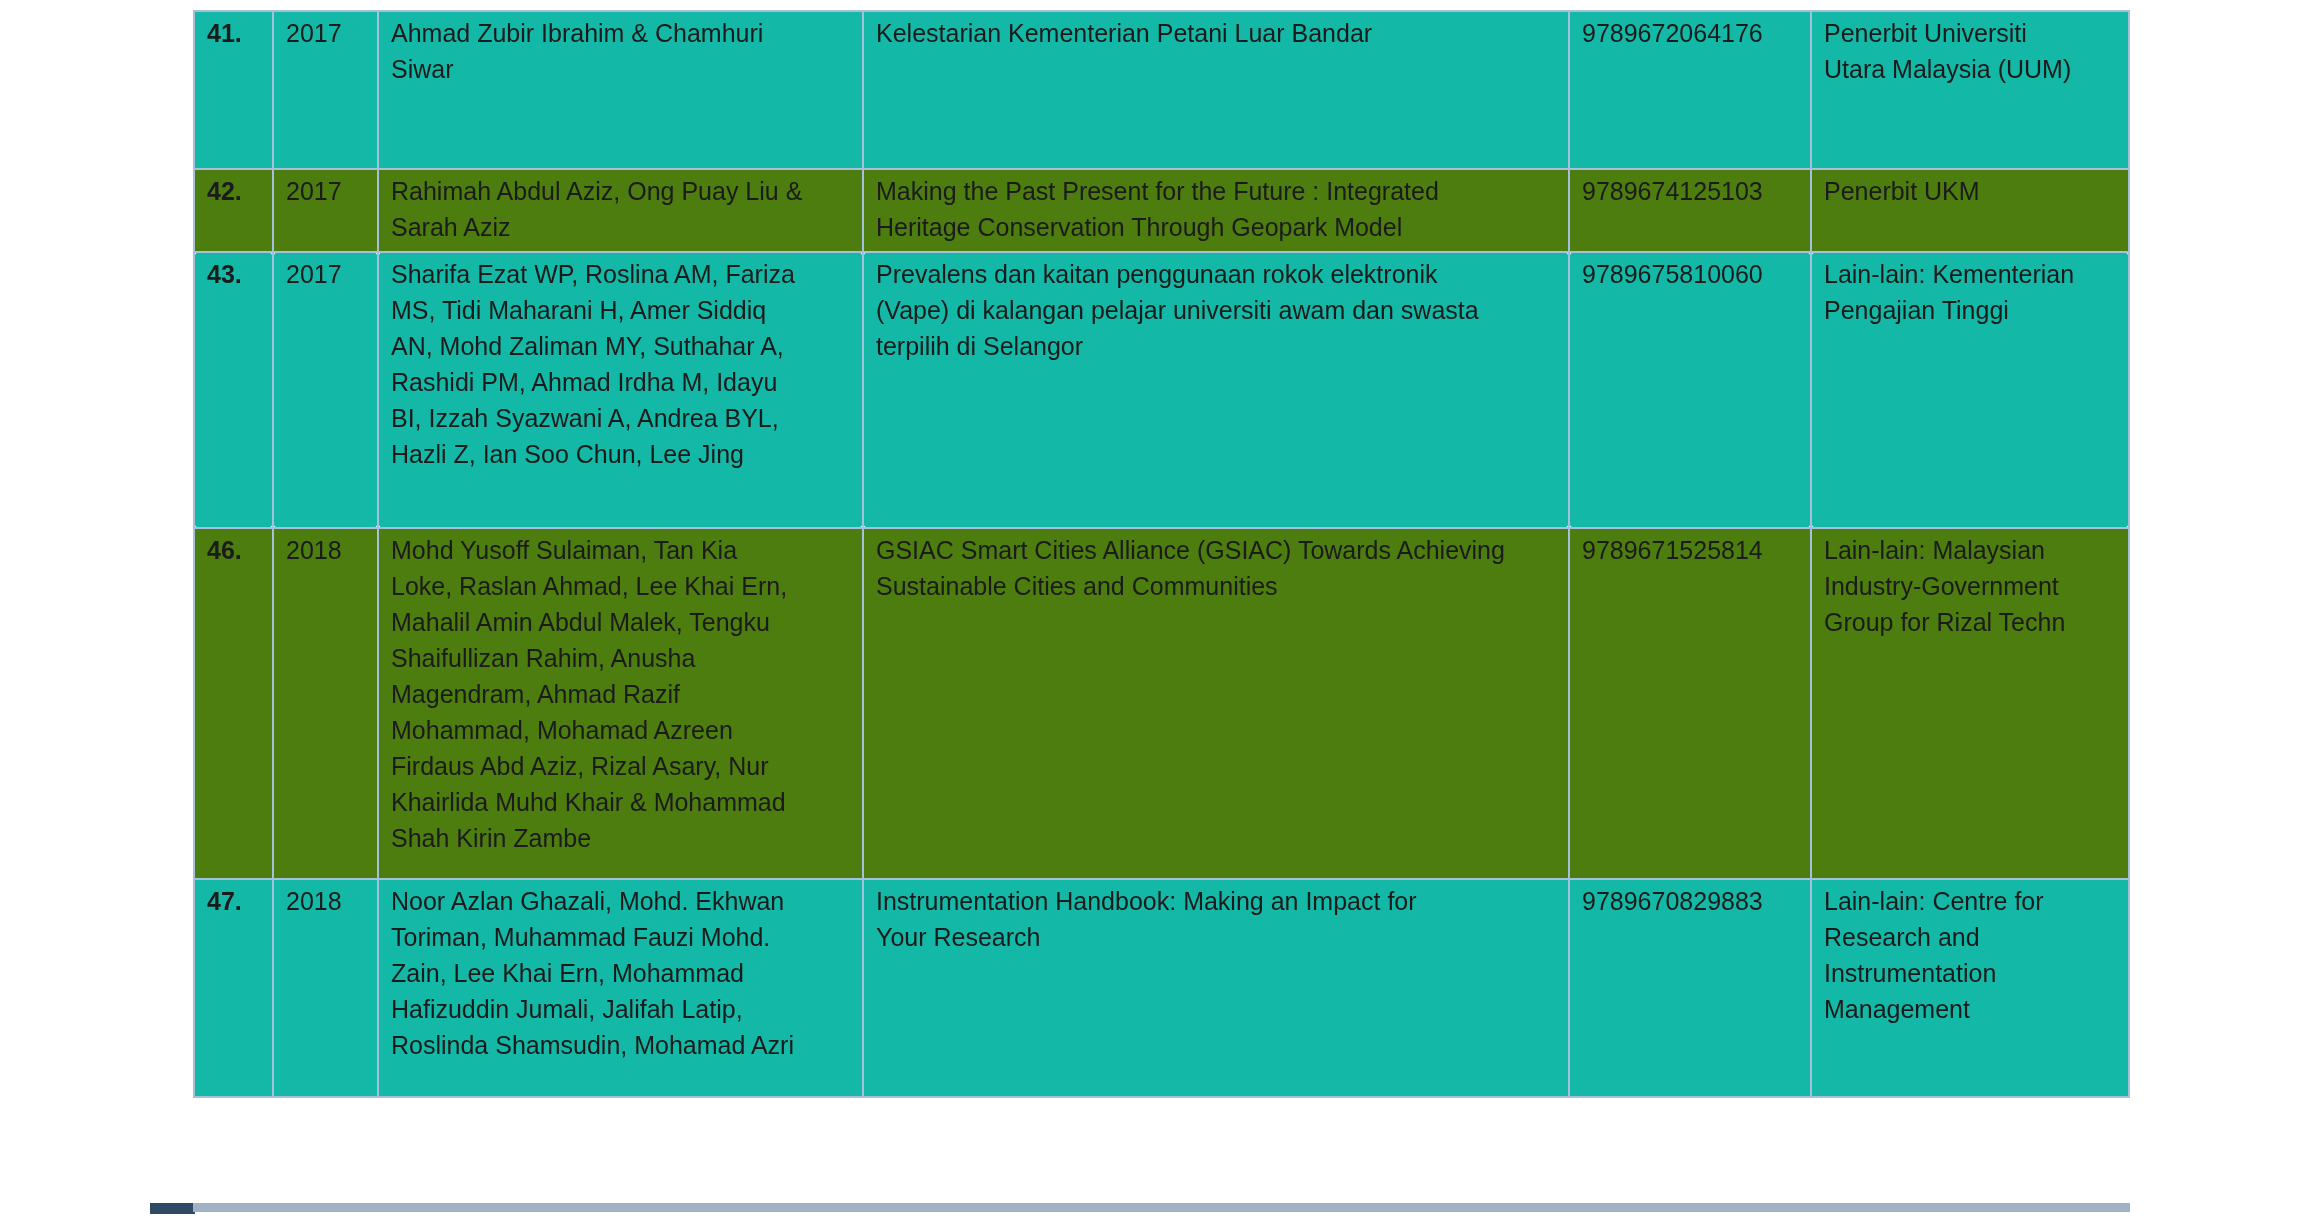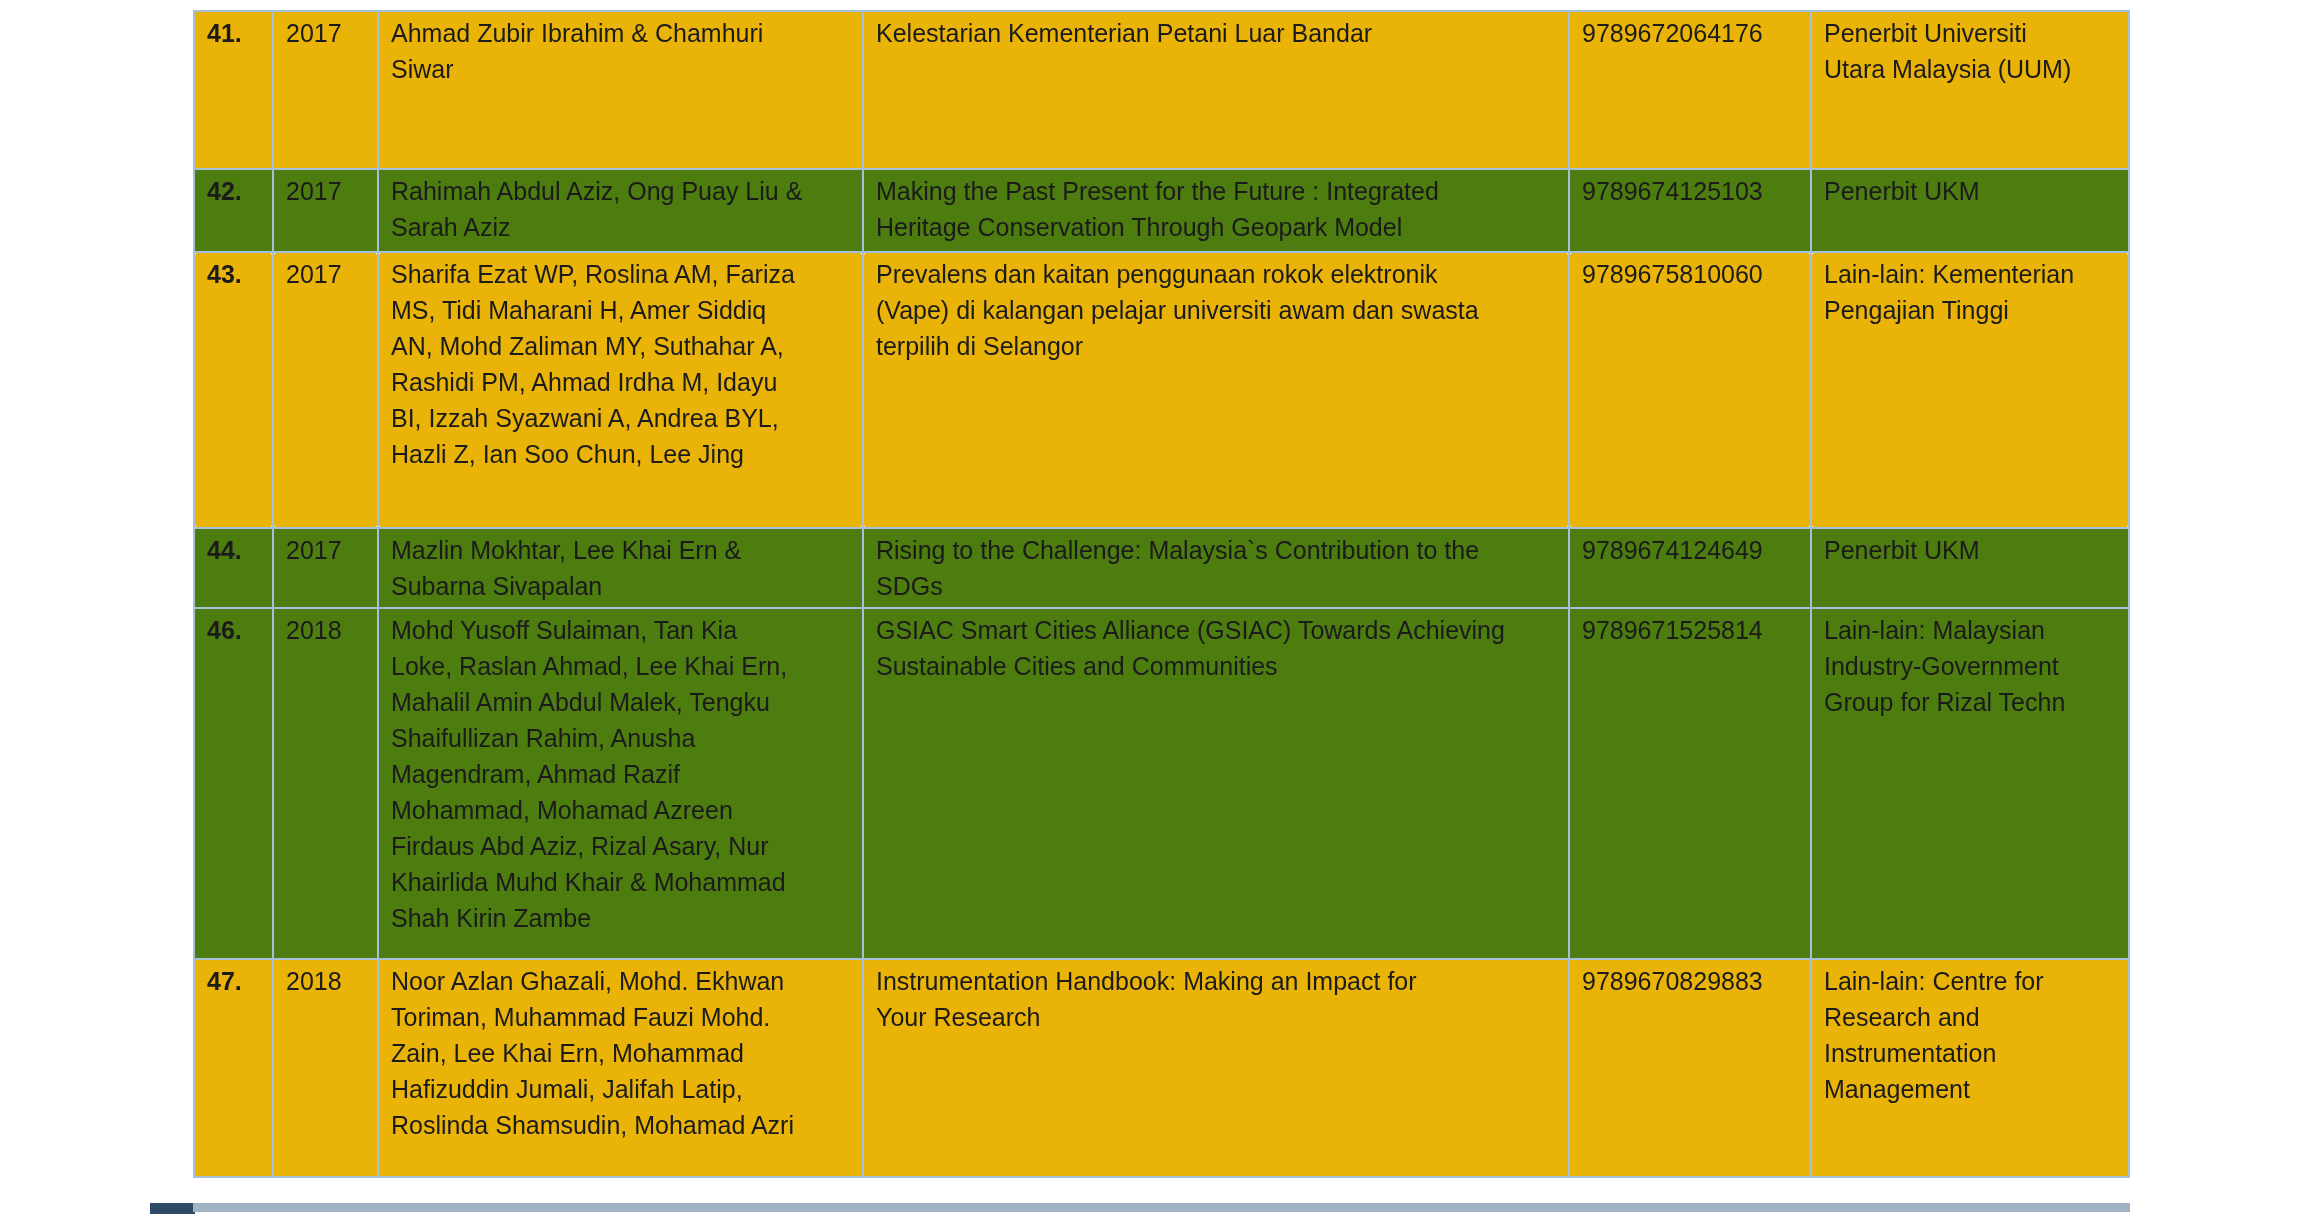--- a/index.html
+++ b/index.html
@@ -20,21 +20,21 @@
   table.pubs td{
     border:2px solid #a4c0dc;
     vertical-align:top;
     padding:3px 12px;
     font-size:25px;
     line-height:36px;
     white-space:pre-line;
     overflow:hidden;
     word-wrap:break-word;
   }
-  tr.shaded td{background:#eab308;}
+  tr.shaded td{background:#14b8a6;}
   tr.plain td{background:#4d7c0f;}
   td.num{font-weight:bold;padding-left:16px;}
   td.year{padding-left:13px;}
   td.authors.offset{}
   tr.h41 td{height:150px;}
   tr.h42 td{height:75px;}
   tr.h43 td{height:268px;border-radius:6px;}
   tr.h44 td{height:72px;}
   tr.h45 td{height:117px;}
   tr.h46 td{height:343px;}
@@ -93,30 +93,20 @@
 Rashidi PM, Ahmad Irdha M, Idayu
 BI, Izzah Syazwani A, Andrea BYL,
 Hazli Z, Ian Soo Chun, Lee Jing</td>
         <td class="title">Prevalens dan kaitan penggunaan rokok elektronik
 (Vape) di kalangan pelajar universiti awam dan swasta
 terpilih di Selangor</td>
         <td class="isbn">9789675810060</td>
         <td class="publisher">Lain-lain: Kementerian
 Pengajian Tinggi</td>
       </tr>
-      <tr class="plain h44">
-        <td class="num">44.</td>
-        <td class="year">2017</td>
-        <td class="authors">Mazlin Mokhtar, Lee Khai Ern &amp;
-Subarna Sivapalan</td>
-        <td class="title">Rising to the Challenge: Malaysia`s Contribution to the
-SDGs</td>
-        <td class="isbn">9789674124649</td>
-        <td class="publisher">Penerbit UKM</td>
-      </tr>
       <tr class="plain h46">
         <td class="num">46.</td>
         <td class="year">2018</td>
         <td class="authors">Mohd Yusoff Sulaiman, Tan Kia
 Loke, Raslan Ahmad, Lee Khai Ern,
 Mahalil Amin Abdul Malek, Tengku
 Shaifullizan Rahim, Anusha
 Magendram, Ahmad Razif
 Mohammad, Mohamad Azreen
 Firdaus Abd Aziz, Rizal Asary, Nur

